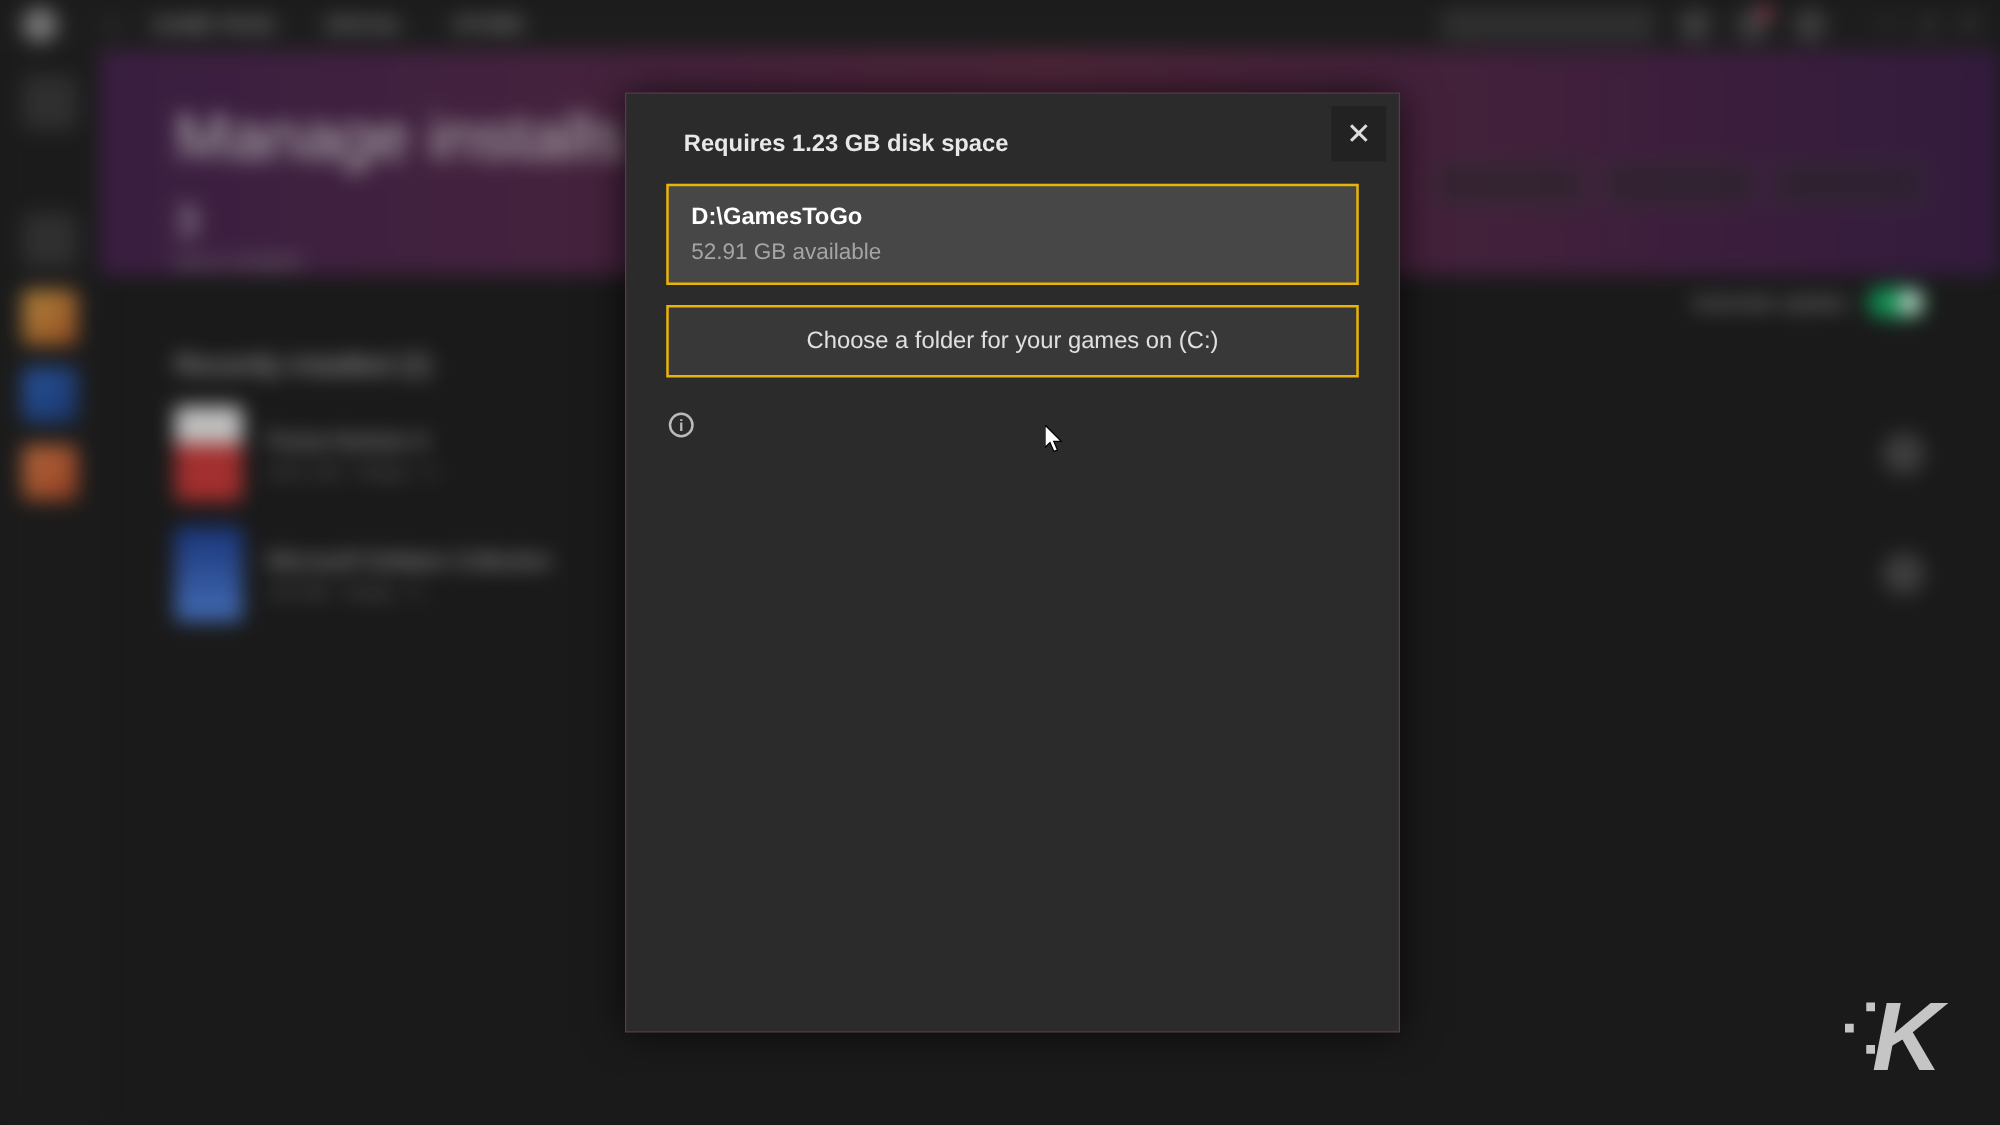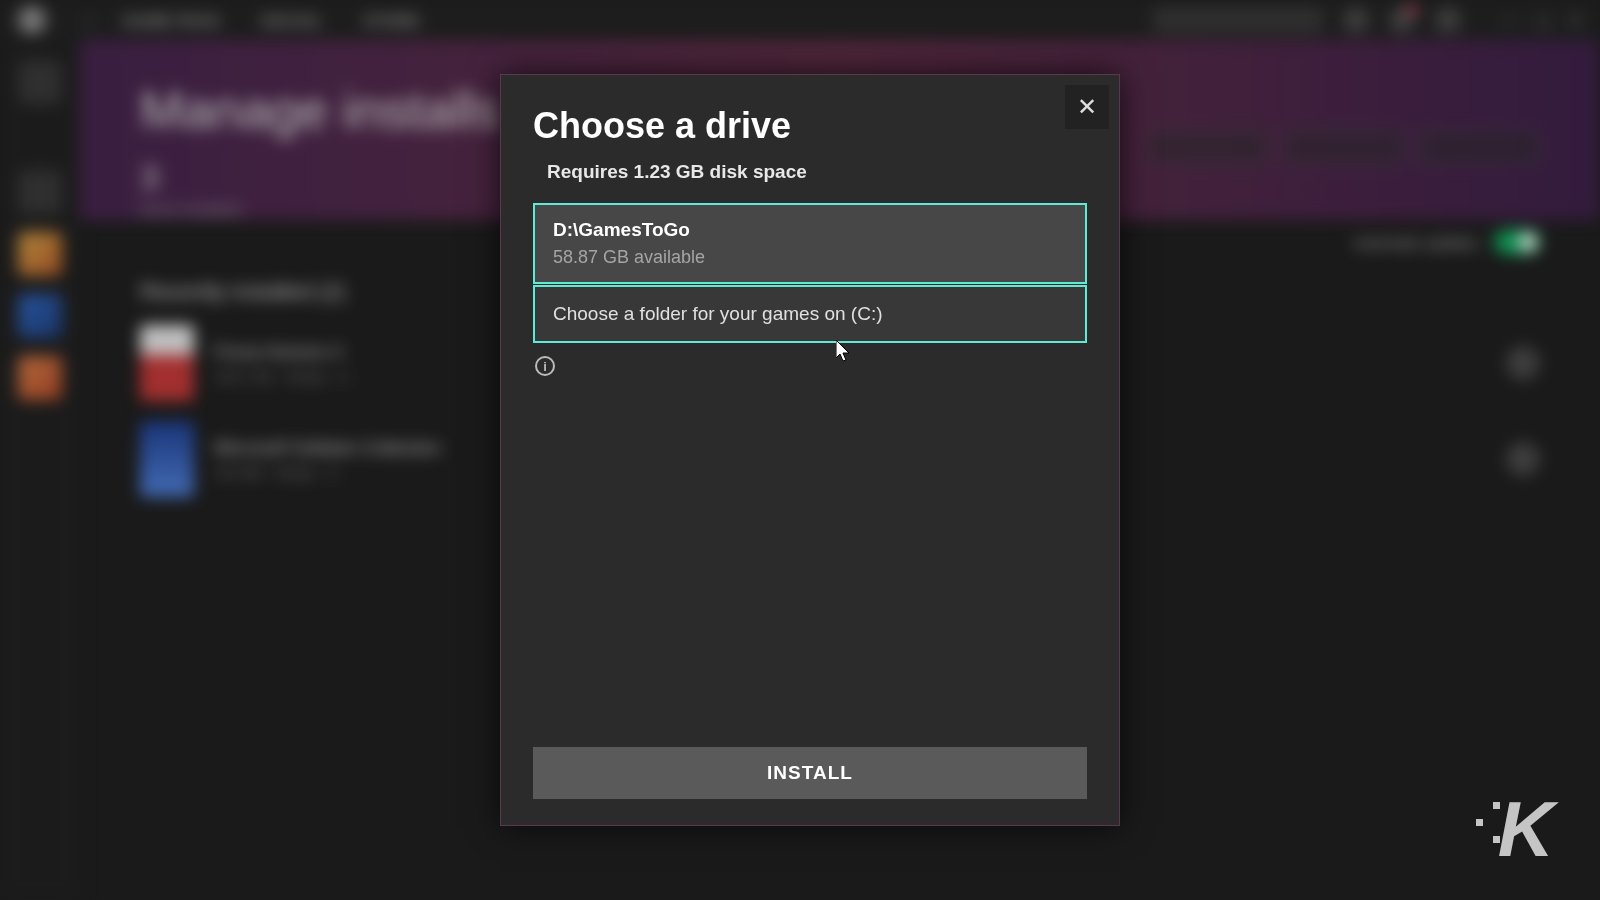--- a/index.html
+++ b/index.html
@@ -310,24 +310,24 @@
     
     .modal-subtitle {
       color: #e8e8e8;
       font-size: 19px;
       font-weight: 600;
       margin-left: 14px;
       margin-bottom: 20px;
     }
     
     .drive-option {
-      border: 2px solid #5eead4;
+      border: 2px solid #eab308;
       background: rgba(80,80,80,0.35);
       padding: 14px 18px;
-      margin-bottom: 1px;
+      margin-bottom: 16px;
       cursor: pointer;
     }
     
     .drive-option.selected {
       background: rgba(100,100,100,0.5);
     }
     
     .drive-path {
       color: #fff;
       font-size: 19px;
@@ -340,20 +340,21 @@
       font-size: 18px;
     }
     
     .drive-option.single-line {
       padding: 16px 18px;
     }
     
     .drive-choose-text {
       color: #e0e0e0;
       font-size: 19px;
+      text-align: center;
     }
     
     .info-row {
       display: flex;
       align-items: center;
       gap: 12px;
       margin-top: 12px;
       padding-left: 2px;
     }
     
@@ -506,41 +507,37 @@
     </div>
   </div>
 </div>
 
 <div class="modal-overlay">
   <div class="modal">
     <div class="modal-close">
       <span>✕</span>
     </div>
 
-    <div class="modal-title">Choose a drive</div>
     <div class="modal-subtitle">Requires 1.23 GB disk space</div>
 
     <div class="drive-option selected">
       <div class="drive-path">D:\GamesToGo</div>
-      <div class="drive-avail">58.87 GB available</div>
+      <div class="drive-avail">52.91 GB available</div>
     </div>
 
     <div class="drive-option single-line">
       <div class="drive-choose-text">Choose a folder for your games on (C:)</div>
     </div>
 
     <div class="info-row">
       <div class="info-icon">i</div>
     </div>
 
     <div class="modal-spacer"></div>
 
-    <button class="install-button">
-      <span>INSTALL</span>
-    </button>
   </div>
 </div>
 
 <div class="cursor">
   <svg width="18" height="24" viewBox="0 0 18 24">
     <path d="M0,0 L0,18 L4,14 L7,21 L10,20 L7,13 L13,13 Z" fill="#fff" stroke="#000" stroke-width="1"></path>
   </svg>
 </div>
 
 <div class="watermark">

